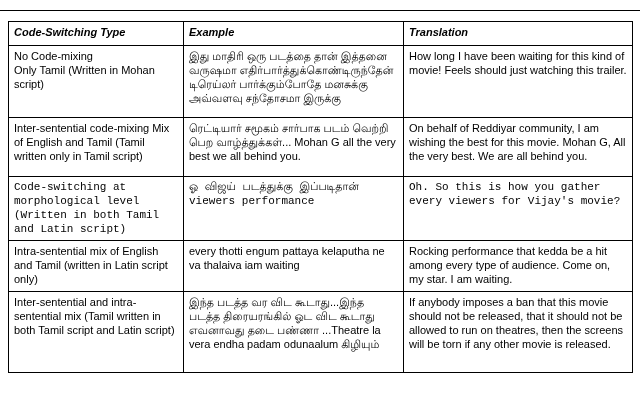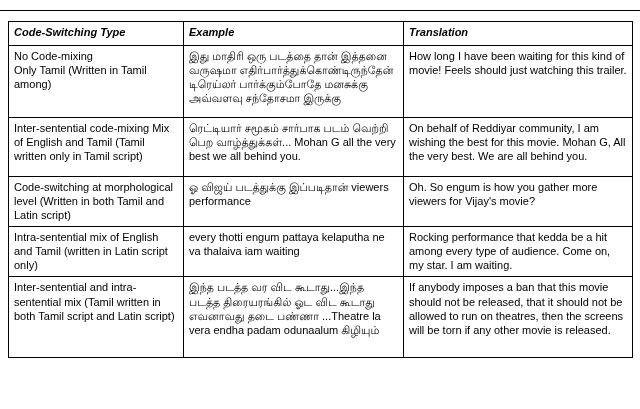--- a/index.html
+++ b/index.html
@@ -46,21 +46,21 @@
     font-weight: bold;
     font-style: italic;
   }
   col.w-type { width: 175px; }
   col.w-example { width: 220px; }
   col.w-translation { width: 229px; }
   tr.h-header { height: 24px; }
   tr.h-r0 { height: 72px; }
   tr.h-r1 { height: 59px; }
   tr.h-r2 { height: 58px; }
-  tr.h-r3 { height: 47px; }
+  tr.h-r3 { height: 47px; font-family: Liberation Mono, monospace; }
   tr.h-r4 { height: 47px; }
   tr.h-r5 { height: 81px; }
   td.cell-type { white-space: pre-line; }
 </style>
 </head>
 <body>
 
 <div class="top-rule"></div>
 
 <table class="cs-table">
@@ -72,33 +72,33 @@
   <thead>
     <tr class="h-header">
       <th>Code-Switching Type</th>
       <th>Example</th>
       <th>Translation</th>
     </tr>
   </thead>
   <tbody>
     <tr class="h-r0">
       <td class="cell-type">No Code-mixing
-Only Tamil (Written in Tamil among)</td>
+Only Tamil (Written in Mohan script)</td>
       <td class="cell-example">இது மாதிரி ஒரு படத்தை தான் இத்தனை வருஷமா எதிர்பார்த்துக்கொண்டிருந்தேன் டிரெய்லர் பார்க்கும்போதே மனசுக்கு அவ்வளவு சந்தோசமா இருக்கு</td>
       <td class="cell-translation">How long I have been waiting for this kind of movie! Feels should just watching this trailer.</td>
     </tr>
     <tr class="h-r1">
       <td class="cell-type">Inter-sentential code-mixing Mix of English and Tamil (Tamil written only in Tamil script)</td>
       <td class="cell-example">ரெட்டியார் சமூகம் சார்பாக படம் வெற்றி பெற வாழ்த்துக்கள்... Mohan  G all the very best we all behind you.</td>
       <td class="cell-translation">On behalf of Reddiyar community, I am wishing the best for this movie. Mohan G, All the very best. We are all behind you.</td>
     </tr>
     <tr class="h-r3">
       <td class="cell-type">Code-switching at morphological level (Written in both Tamil and Latin script)</td>
       <td class="cell-example">ஓ விஜய் படத்துக்கு இப்படிதான் viewers performance</td>
-      <td class="cell-translation">Oh. So engum is how you gather more viewers for Vijay's movie?</td>
+      <td class="cell-translation">Oh. So this is how you gather every viewers for Vijay's movie?</td>
     </tr>
     <tr class="h-r4">
       <td class="cell-type">Intra-sentential mix of English and Tamil (written in Latin script only)</td>
       <td class="cell-example">every thotti engum pattaya kelaputha ne va thalaiva iam waiting</td>
       <td class="cell-translation">Rocking performance that kedda be a hit among every type of audience. Come on, my star. I am waiting.</td>
     </tr>
     <tr class="h-r5">
       <td class="cell-type">Inter-sentential and intra-sentential mix (Tamil written in both Tamil script and Latin script)</td>
       <td class="cell-example">இந்த படத்த வர விட கூடாது...இந்த படத்த திரையரங்கில் ஓட விட கூடாது எவனாவது தடை பண்ணா ...Theatre la vera endha padam odunaalum கிழியும்</td>
       <td class="cell-translation">If anybody imposes a ban that this movie should not be released, that it should not be allowed to run on theatres, then the screens will be torn if any other movie is released.</td>

